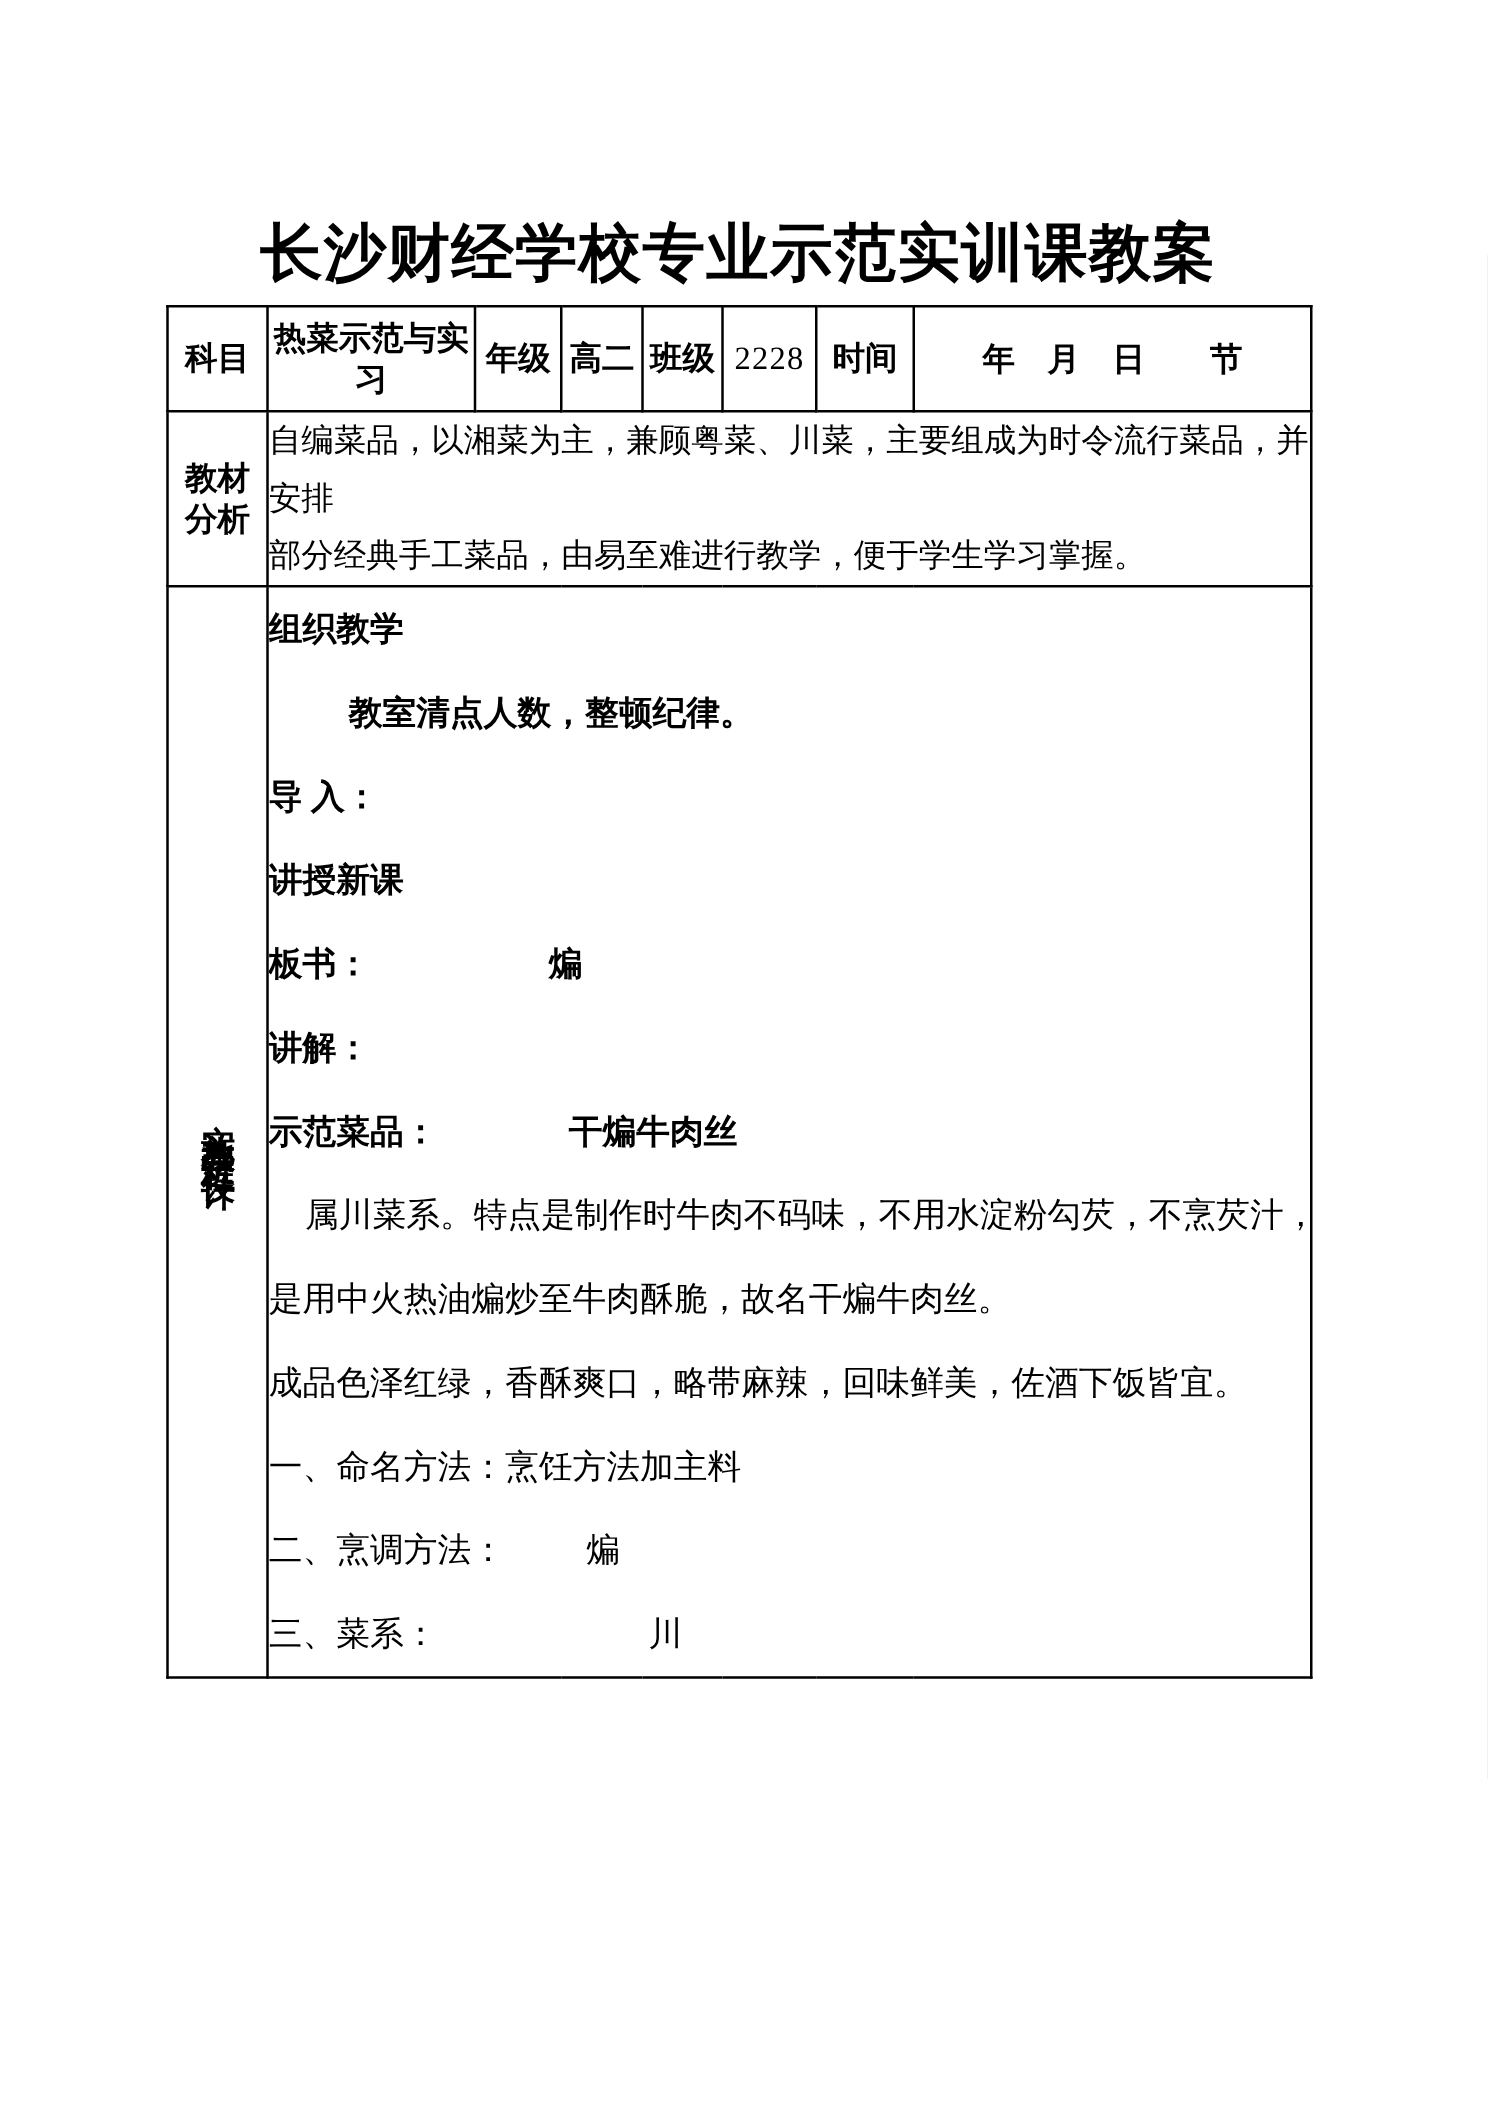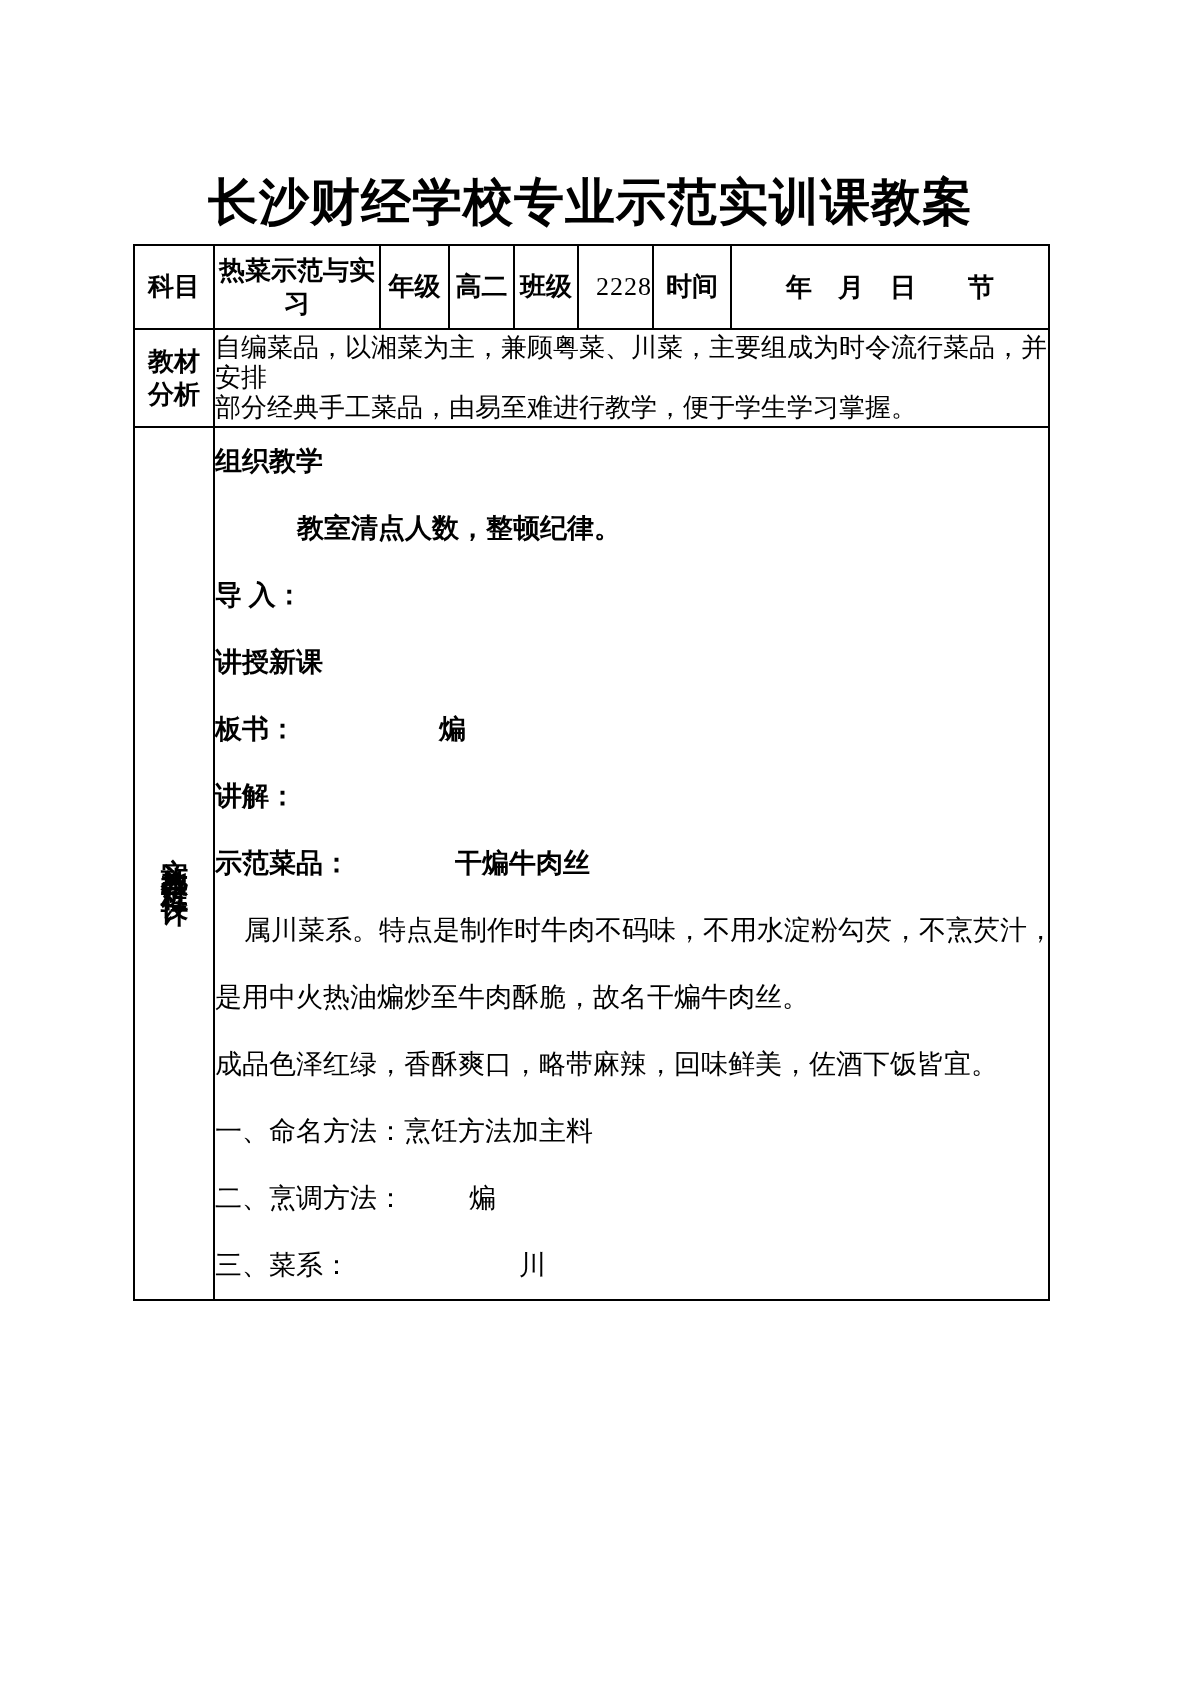--- a/index.html
+++ b/index.html
@@ -39,42 +39,42 @@
   }
   .r1{height:84px;}
   .r2{height:65px;}
   .r3{height:89px;}
   .r4{height:98px;}
   .r5{height:837px;}
   .c{text-align:center;}
   .b{font-weight:bold;}
   .lbl{font-weight:bold;text-align:center;font-size:26px;line-height:1.28;}
   .sm{font-size:22px;}
-  .num{font-size:26px;font-weight:normal;letter-spacing:1px;text-align:right;}
+  .num{font-size:26px;font-weight:normal;letter-spacing:1px;}
   .datecell{text-align:center;padding-left:28px;font-weight:bold;font-size:25px;}
   .topic{text-align:center;font-weight:bold;font-size:28px;}
   .plain{font-weight:normal;font-size:26px;padding-left:12px;line-height:1.35;}
-  .two-line{line-height:30px;}
+  .two-line{line-height:46px;}
   .vertical-label span{
     display:inline-block;
     writing-mode:vertical-rl;
     text-orientation:upright;
     font-weight:bold;
     font-size:27px;
     letter-spacing:6px;
     line-height:1;
   }
   td.process-cell{vertical-align:top;padding:16px 8px 0 10px;}
   .line{
     height:67px;
     line-height:67px;
     font-size:27px;
     white-space:nowrap;
   }
-  .ind144{padding-left:82px;}
+  .ind144{padding-left:64px;}
   .ind29{padding-left:29px;}
   .ind57{}
   .g143{margin-left:143px;}
   .g105{margin-left:105px;}
   .g65{margin-left:65px;}
   .g169{margin-left:169px;}
 </style>
 </head>
 <body>
 

